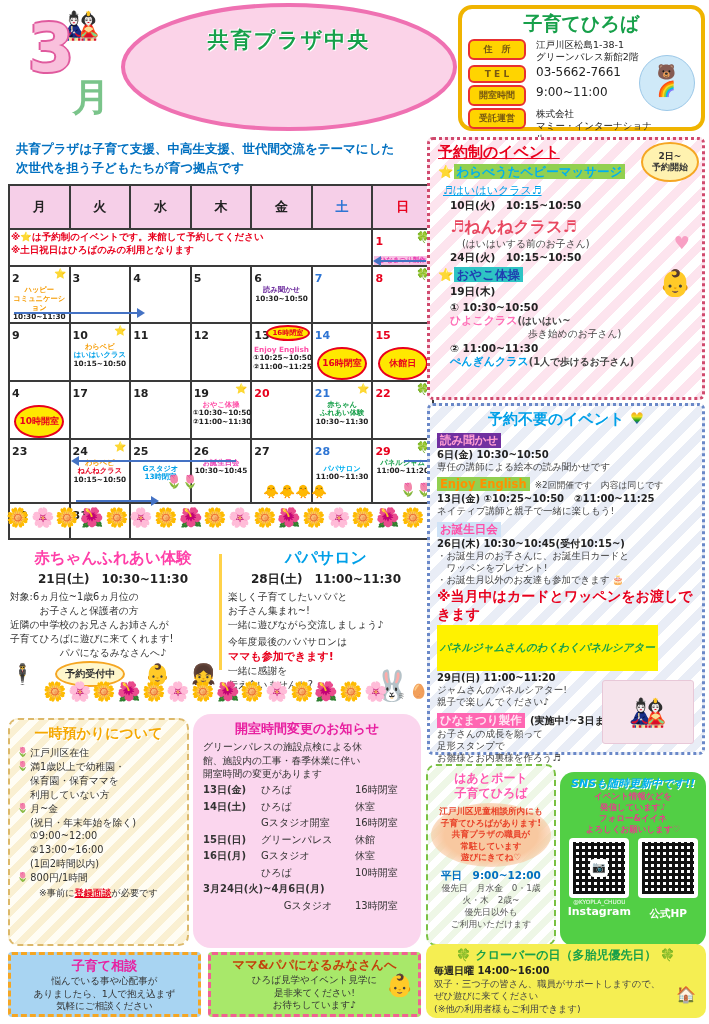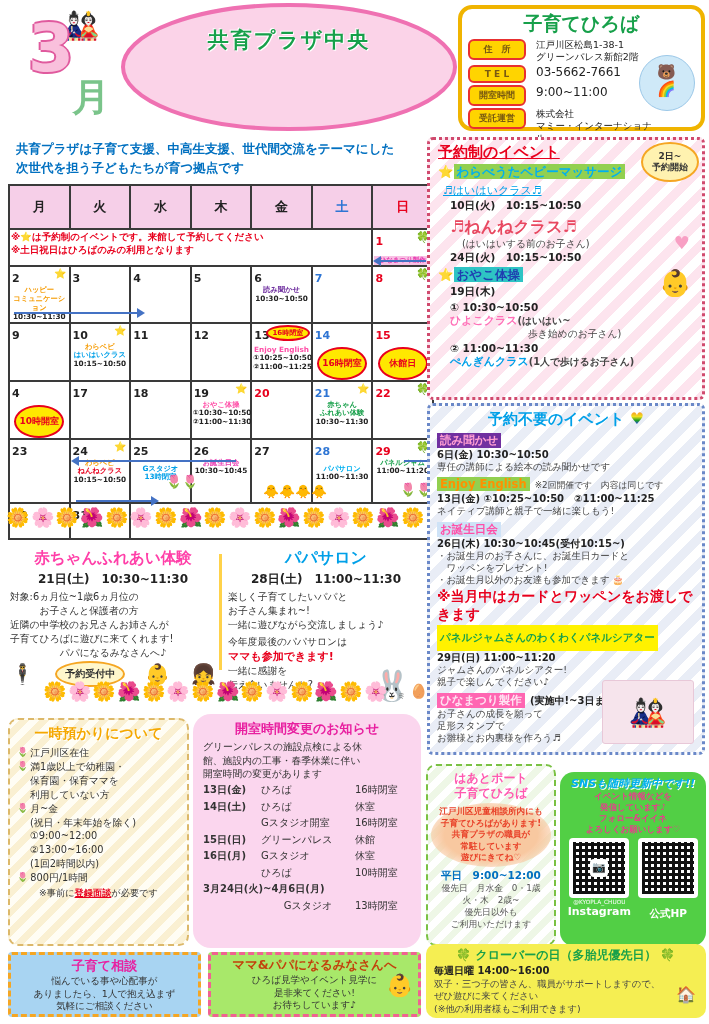--- a/index.html
+++ b/index.html
@@ -67,21 +67,21 @@
 .res-heart{position:absolute;right:12px;top:92px;font-size:18px;color:#f8a0c4}
 
 
 .open{position:absolute;left:427px;top:403px;width:278px;height:352px;border:3px dotted #6a88c8;border-radius:6px;background:repeating-linear-gradient(135deg,#fff 0 9px,#e9edf6 9px 18px);padding:3px 7px}
 .open-title{text-align:right;color:#00a0e8;font-weight:bold;font-size:15px;}
 .heart-rb{display:inline-block;background:linear-gradient(180deg,#e82020,#f5a623,#f0e020,#20a020,#2040e8,#8020a0);-webkit-background-clip:text;background-clip:text;color:transparent;font-size:16px;text-decoration:none}
 .oh{font-size:11.5px;font-weight:bold;display:inline-block;margin-top:2px}
 .hl-yomi{background:#7030a0;color:#ff9ed2;padding:0 3px}
 .hl-eng{background:#92d050;color:#ff9000;padding:0 3px}
 .hl-bd{background:#cfe3f7;color:#ff50a8;padding:0 3px}
-.hl-panel{background:#fff200;color:#17a04a;padding:6px 3px;}
+.hl-panel{background:#fff200;color:#17a04a;padding:16px 3px;font-style:italic}
 .hl-hina{background:#ff66b2;color:#ffe3f2;padding:0 3px}
 .od{font-size:10px;font-weight:bold;color:#222;line-height:1.3}
 .ol{font-size:9.5px;color:#444;line-height:1.3}
 .on{font-size:14px;color:#e8001d;font-weight:bold;line-height:1.3}
 .o-small{font-size:8.8px;color:#444;font-weight:normal}
 .hina-photo{position:absolute;right:8px;bottom:8px;width:92px;height:64px;background:#f6e4ec;border:1px solid #e8c8d8;border-radius:3px;display:flex;align-items:center;justify-content:center;font-size:30px}
 
 
 .divider{position:absolute;width:432px;text-align:center;font-size:19px;letter-spacing:1px;overflow:hidden;white-space:nowrap}
 .mid-col{position:absolute;top:548px;text-align:center}

